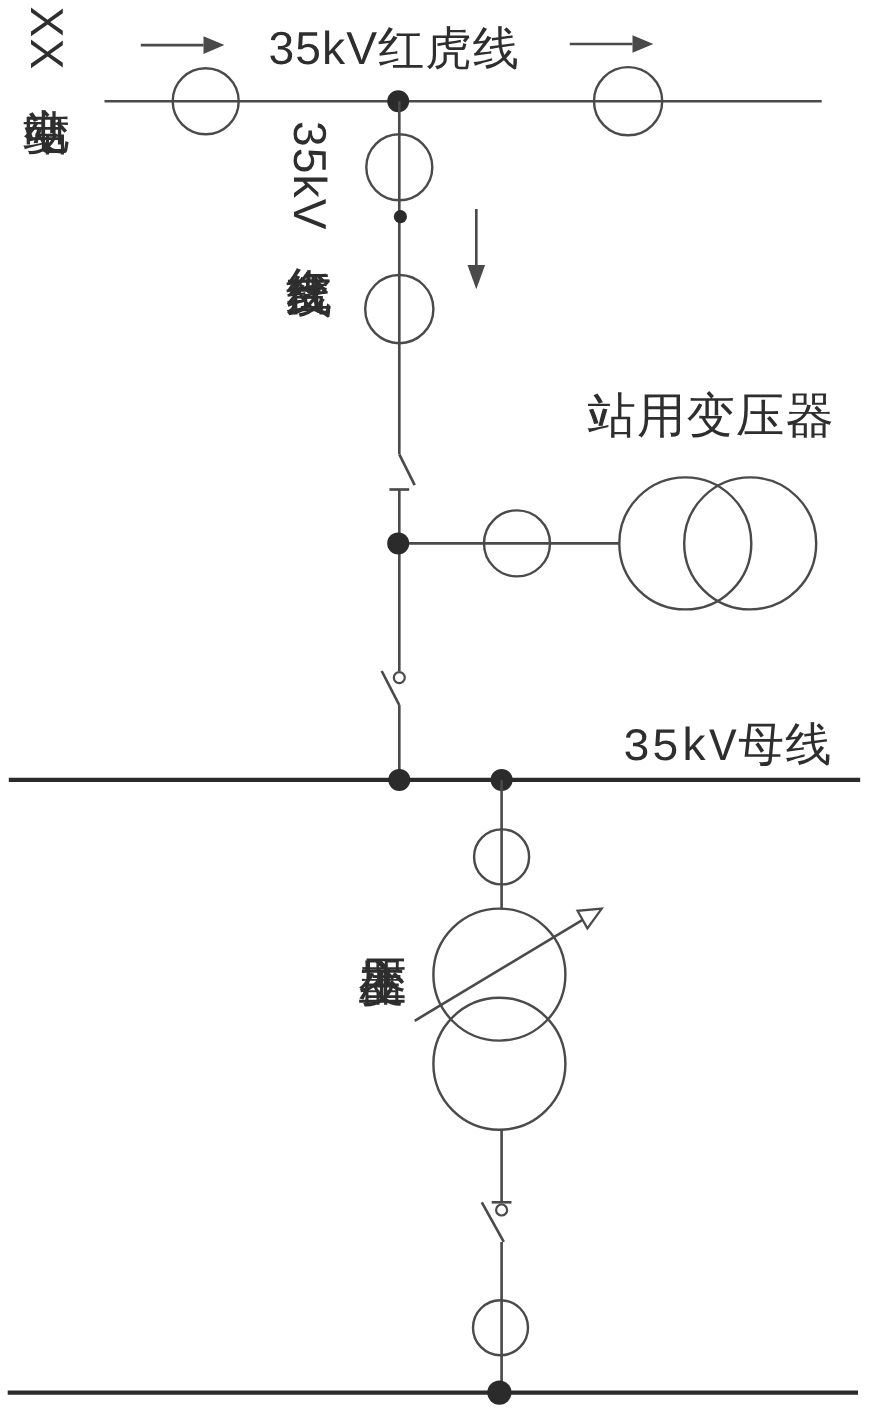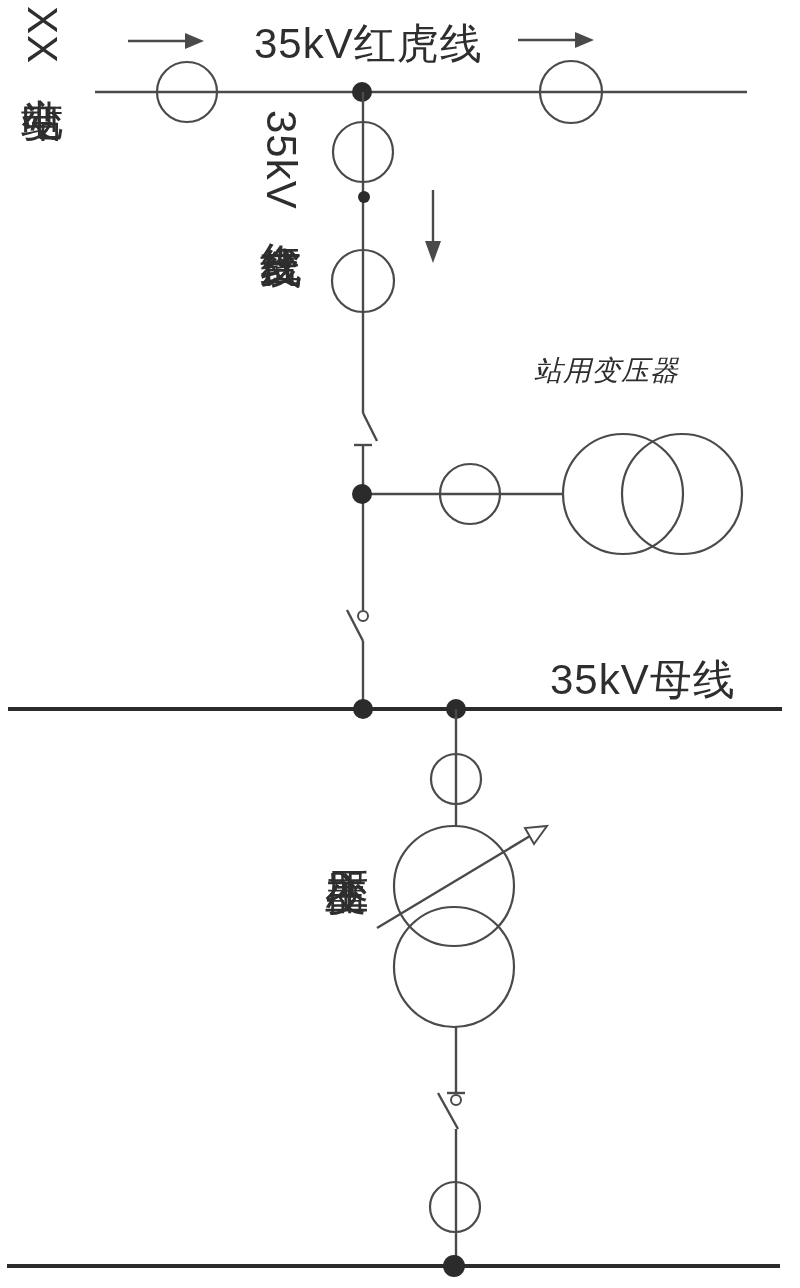--- a/index.html
+++ b/index.html
@@ -35,24 +35,24 @@
     line-height: 1.05;
     letter-spacing: 1px;
     white-space: nowrap;
     color: var(--text);
   }
   .vtext {
     writing-mode: vertical-rl;
     text-orientation: mixed;
   }
   .lbl-substation { left: 20px;  top: 6px; }
-  .lbl-feeder     { left: 244px; top: 22px; margin-left: 10px; }
+  .lbl-feeder     { left: 244px; top: 22px; }
   .lbl-branch     { left: 259px; top: 110px; }
-  .lbl-station-tx { left: 534px; top: 356px; font-size: 28px; font-style: italic; }
-  .lbl-bus35      { left: 550px; top: 658px; }
+  .lbl-station-tx { left: 534px; top: 356px; font-size: 44px; }
+  .lbl-bus35      { left: 566px; top: 658px; font-family: Liberation Mono, monospace; }
   .lbl-main-tx    { left: 324px; top: 834px; font-size: 44px; }
   .lbl-bus10      { left: 586px; top: 1210px; }
 </style>
 </head>
 <body>
 
 <div class="canvas">
 
   <svg class="schematic" viewBox="0 0 800 1288">
 

